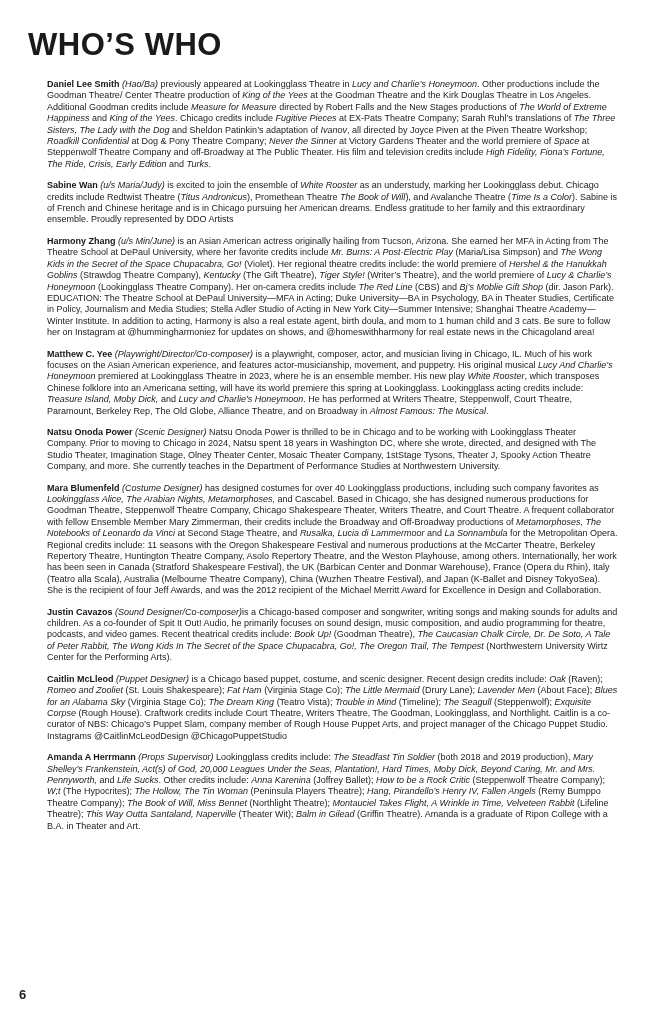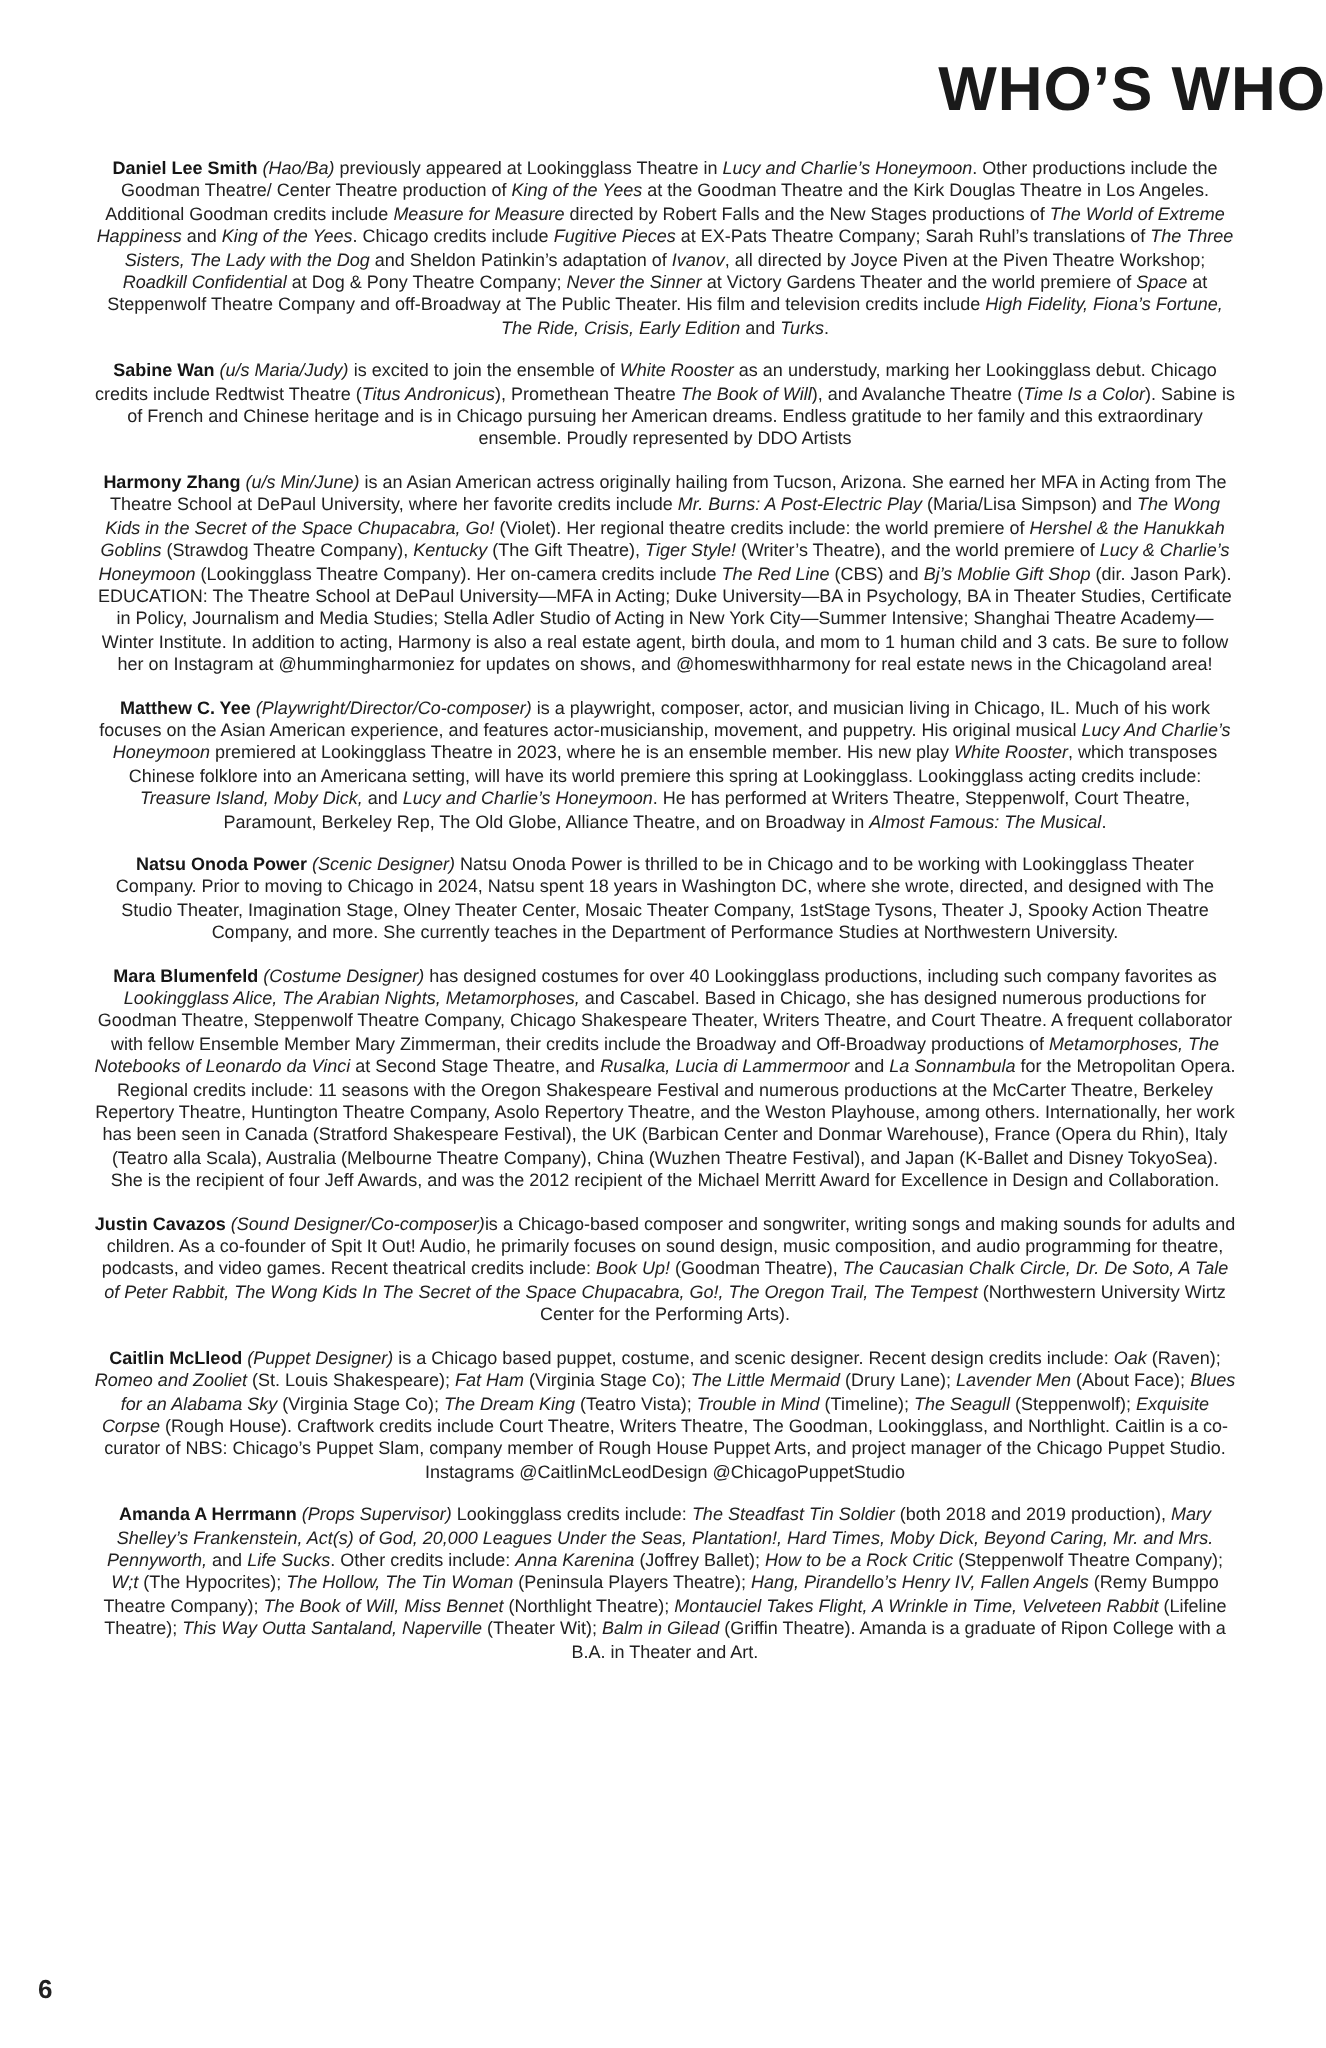--- a/index.html
+++ b/index.html
@@ -16,35 +16,35 @@
   }
   .page {
     position: relative;
     width: 663px;
     height: 1024px;
     overflow: hidden;
     background: #ffffff;
   }
   .page-title {
     margin: 27px 0 16px 0;
-    text-align: right;
+    text-align: left;
     font-size: 31px;
     font-weight: 800;
     letter-spacing: 0.5px;
     color: #1a1a1a;
     padding-left: 28px;
   }
   .bios {
     margin: 0 45px 0 47px;
   }
   .bios p {
     font-size: 9px;
     line-height: 11.4px;
     margin: 0 0 10px 0;
-    text-align: center;
+    text-align: left;
     color: #222222;
   }
   .seg-b { font-weight: bold; color: #161616; }
   .seg-i { font-style: italic; }
   .page-number {
     position: absolute;
     left: 19px;
     bottom: 22px;
     font-size: 13px;
     font-weight: bold;

